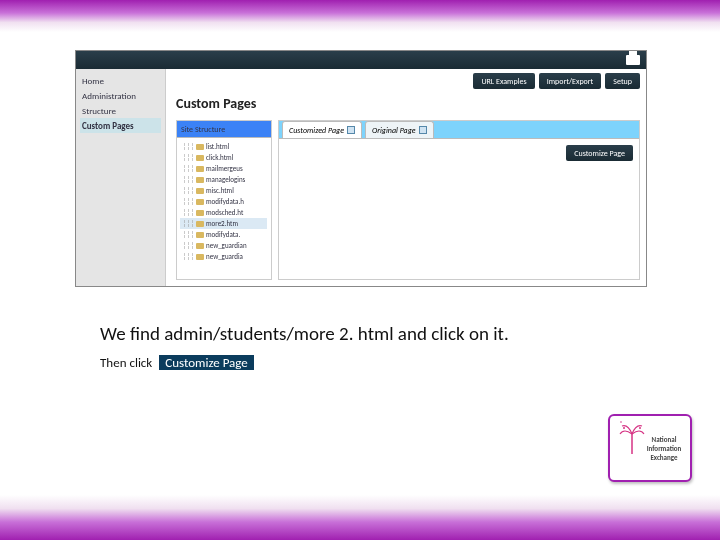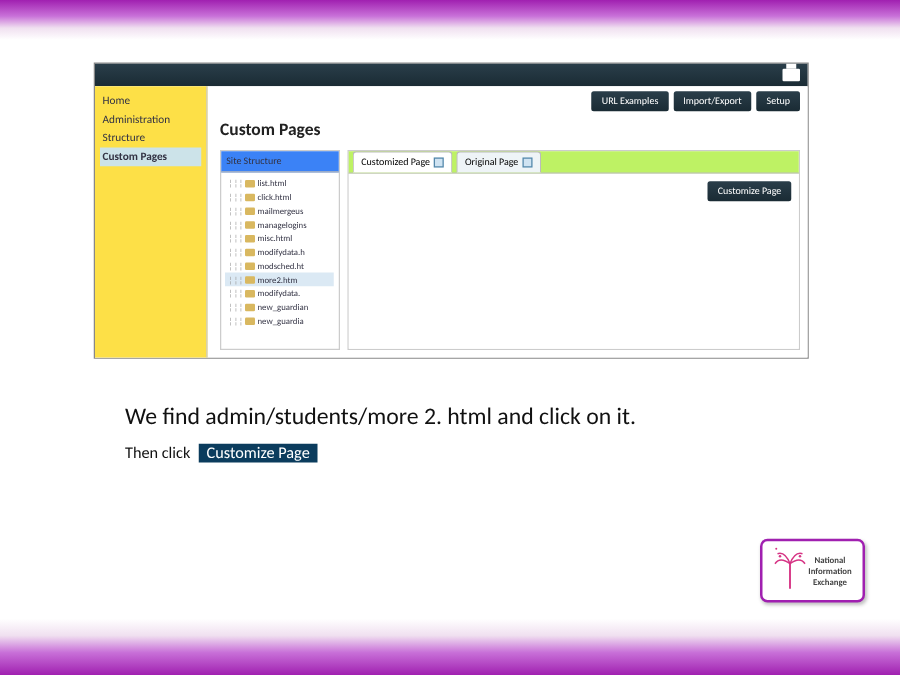--- a/index.html
+++ b/index.html
@@ -50,21 +50,21 @@
     content:"";
     position:absolute; top:-4px; left:3px; width:8px; height:4px; background:#fff;
   }
   .app-body {
     display: flex;
     background: #fff;
   }
   .sidebar {
     width: 90px;
     padding: 4px 4px;
-    background: #fde047;
+    background: #e5e5e5;
     font-size: 9px;
     color: #334;
     border-right: 1px solid #ccc;
   }
   .sidebar div { padding: 2px 2px; }
   .sidebar .sel { background: #cce3e9; font-weight: bold; }
   .main {
     flex: 1;
     padding: 4px 6px 6px 10px;
   }
@@ -125,26 +125,27 @@
     width: 8px; height: 6px; background:#d9b860; border-radius:1px;
     display:inline-block;
   }
   .file-row.sel { background: #dbe9f4; }
   .right-panel {
     flex: 1;
     border: 1px solid #ccc;
     display: flex; flex-direction: column;
   }
   .tabbar {
-    background: #bef264;
+    background: #7dd3fc;
     border-bottom: 1px solid #bbb;
     font-size: 8px;
     height: 18px;
     display: flex;
     align-items: flex-end;
+    font-style: italic;
   }
   .tab {
     padding: 3px 6px;
     border: 1px solid #bbb;
     border-bottom: none;
     margin-left: 3px;
     background: #eef4f7;
     border-radius: 3px 3px 0 0;
     display:flex; gap:3px; align-items:center;
   }
@@ -179,21 +180,21 @@
     color: #fff;
     padding: 0 6px;
     margin-left: 4px;
   }
   
   .logo {
     position: absolute;
     right: 28px;
     bottom: 58px;
     width: 84px;
-    height: 51px;
+    height: 68px;
     background: #fff;
     border: 2px solid #a020b0;
     border-radius: 6px;
     box-shadow: 1px 2px 3px rgba(0,0,0,0.25);
     display:flex; align-items:center; justify-content:center;
     font-size:7px; color:#555; text-align:center;
     padding:4px;
   }
   .logo svg { position:absolute; left:6px; top:4px; }
 </style>

